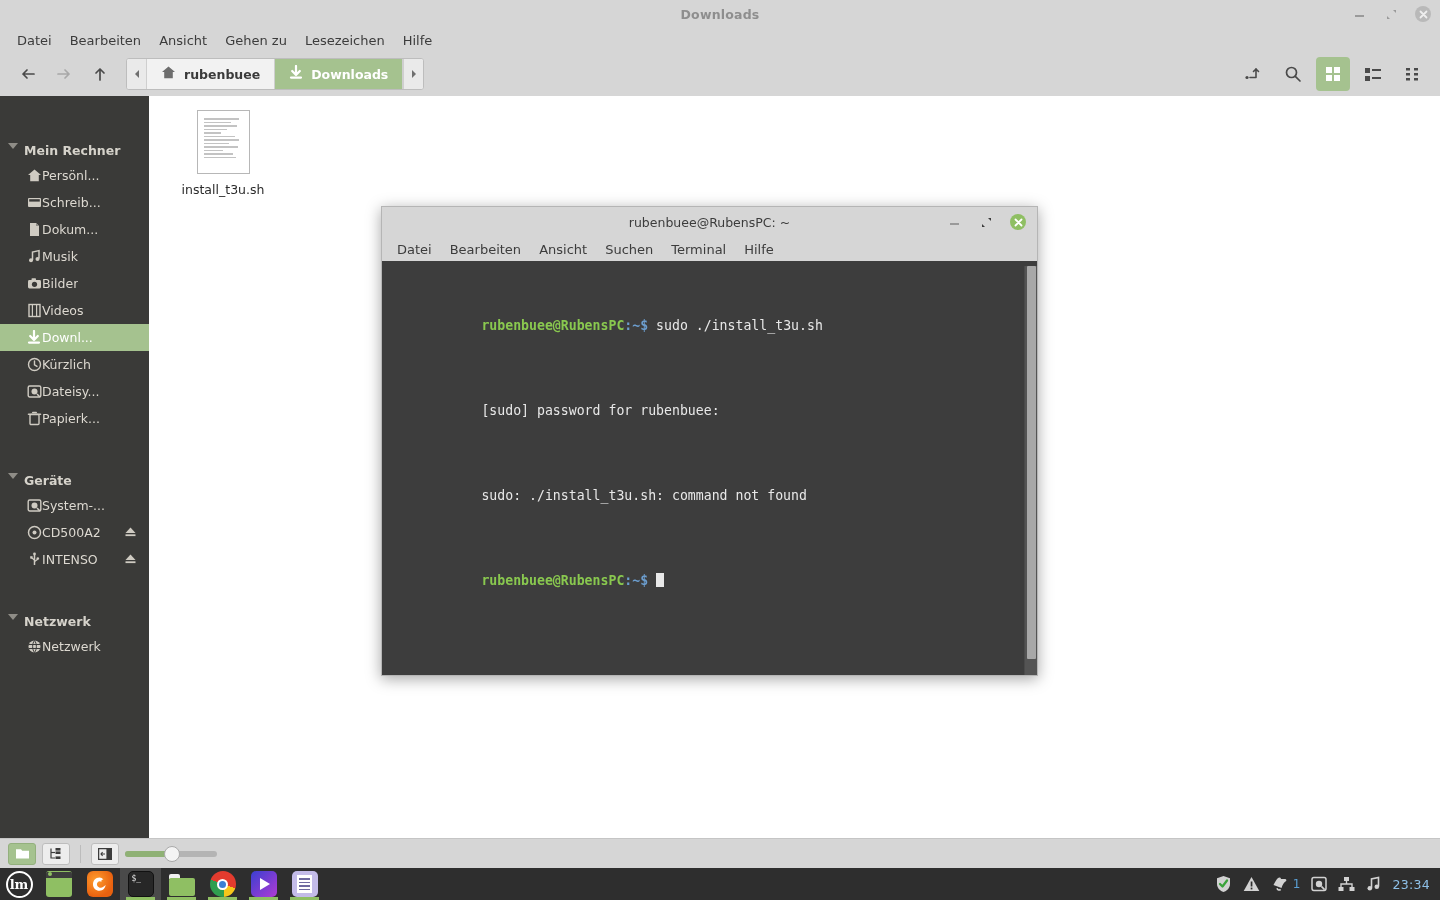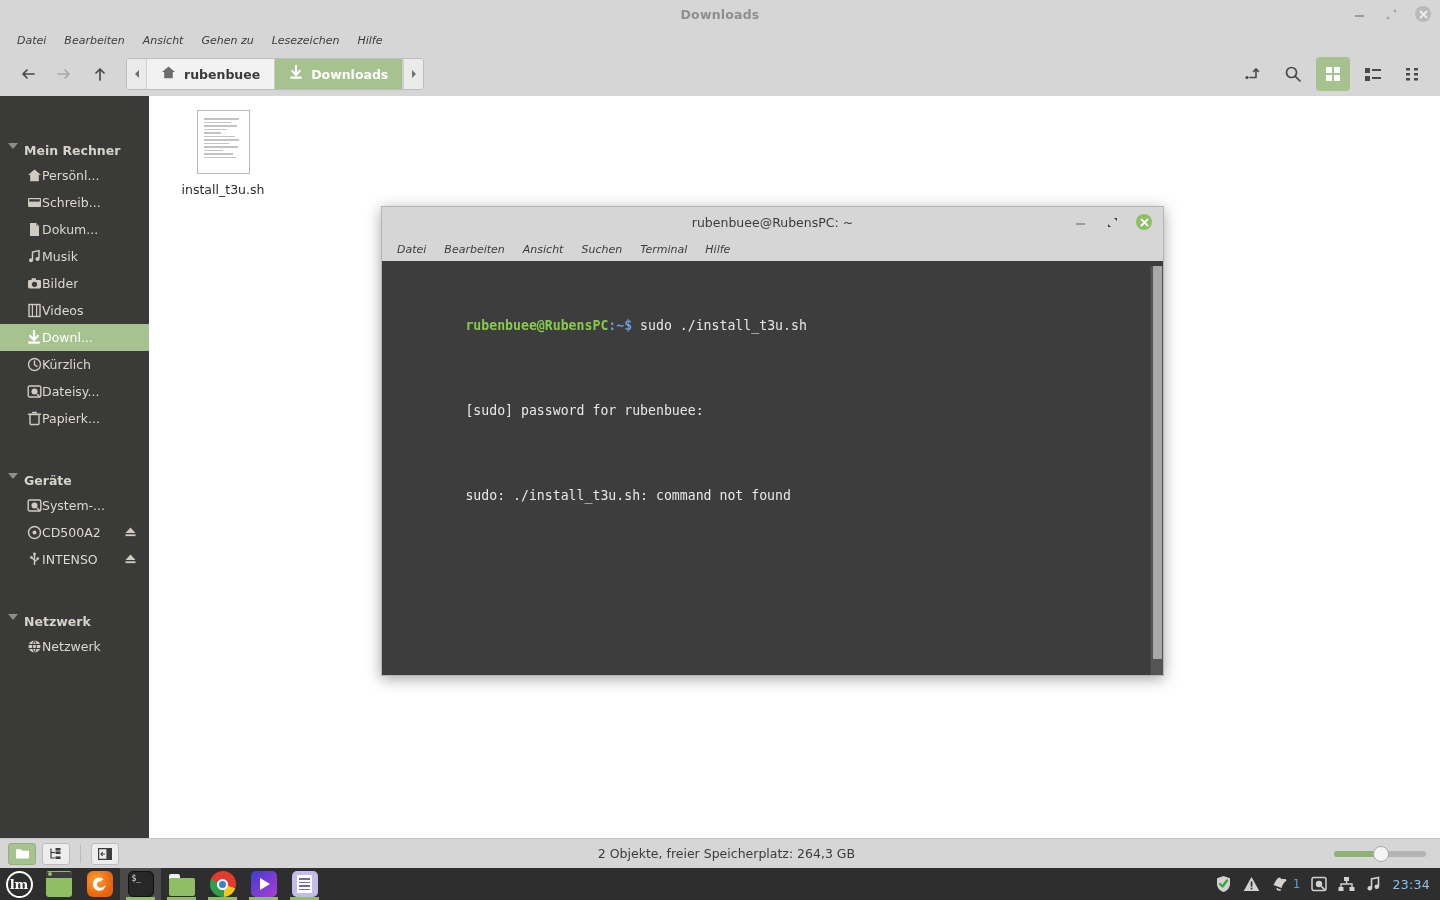--- a/index.html
+++ b/index.html
@@ -42,23 +42,22 @@
     background: #b9b9b9; display: flex; align-items: center; justify-content: center;
   }
   .wc-close .circle svg { display: block; }
 
   
   .fm-menubar {
     height: 24px; background: #d6d6d6; display: flex; align-items: center;
     padding-left: 8px; gap: 0px; flex: none;
   }
   .menu-item {
-    font-size: 11px; color: #3c3c3c; padding: 2px 9px; cursor: default;
+    font-size: 13px; color: #3c3c3c; padding: 2px 9px; cursor: default;
     white-space: nowrap;
-    font-style: italic;
   }
 
   
   .fm-toolbar {
     height: 44px; background: #d6d6d6; display: flex; align-items: center;
     padding: 0 10px; flex: none; gap: 0;
   }
   .nav-btns { display: flex; align-items: center; gap: 0; }
   .nav-btn {
     width: 36px; height: 32px; display: flex; align-items: center; justify-content: center;
@@ -188,42 +187,42 @@
   .zoom-fill {
     position: absolute; left: 0; width: 48%; height: 6px; border-radius: 3px; background: #8fb175;
   }
   .zoom-handle {
     position: absolute; left: 42%; width: 16px; height: 16px; border-radius: 50%;
     background: #f4f4f4; border: 1px solid #a9a9a9;
   }
 
   
   .term-window {
-    position: absolute; left: 381px; top: 206px; width: 783px; height: 470px;
+    position: absolute; left: 381px; top: 206px; width: 657px; height: 470px;
     background: #fde047; box-shadow: 0 3px 14px rgba(0,0,0,.35);
     display: flex; flex-direction: column;
     border: 1px solid #b5b5b5;
   }
   .term-titlebar {
     height: 30px; background: #d6d6d6; position: relative;
     display: flex; align-items: center; justify-content: center; flex: none;
   }
   .term-title { font-size: 12.5px; color: #3c3c3c; }
   .term-controls {
     position: absolute; right: 10px; top: 0; height: 30px;
     display: flex; align-items: center; gap: 14px;
   }
   .term-close .circle { background: #8fbf63; }
   .term-menubar {
     height: 24px; background: #d6d6d6; display: flex; align-items: center;
     padding-left: 6px; flex: none;
   }
   .term-body {
     flex: 1; background: #3d3d3d; position: relative; overflow: hidden;
-    padding: 5px 0 0 4px; display: flex;
+    padding: 5px 0 0 20px; display: flex;
   }
   .term-text {
     flex: 1;
     font-family: "DejaVu Sans Mono", monospace;
     font-size: 13.2px; line-height: 17px; color: #e3e3e3;
     white-space: pre;
   }
   .term-line { white-space: pre; }
   .tt-user { color: #89c84f; font-weight: bold; }
   .tt-path { color: #6c9ecf; font-weight: bold; }
@@ -666,23 +665,20 @@
       </div>
       <div class="sb-sep"></div>
       <div class="sb-btn">
         <svg width="14" height="12" viewBox="0 0 14 12">
             <rect x="0.6" y="0.6" width="12.8" height="10.8" fill="none" stroke="#3c3c3c" stroke-width="1.3"></rect>
             <rect x="8.4" y="0.6" width="5" height="10.8" fill="#3c3c3c"></rect>
             <path d="M7 6 H3 M4.6 4.2 L3 6 L4.6 7.8" stroke="#3c3c3c" stroke-width="1.1" fill="none"></path>
           </svg>
       </div>
 
-      <div class="status-wrap">
-        <div class="status-text">2 Objekte, freier Speicherplatz: 264,3 GB</div>
-      </div>
 
       <div class="zoom-slider">
         <div class="zoom-track"></div>
         <div class="zoom-fill"></div>
         <div class="zoom-handle"></div>
       </div>
     </div>
   </div>
 
   <div class="term-window">
@@ -719,20 +715,23 @@
       <div class="term-text">
         <div class="term-line">
           <span class="tt-user">rubenbuee@RubensPC</span><span class="tt-path">:~$ </span><span class="tt-white">sudo ./install_t3u.sh</span>
         </div>
         <div class="term-line">
           <span class="tt-white">[sudo] password for rubenbuee:</span>
         </div>
         <div class="term-line">
           <span class="tt-white">sudo: ./install_t3u.sh: command not found</span>
         </div>
+        <div class="term-line">
+          <span class="tt-user">rubenbuee@RubensPC</span><span class="tt-path">:~$ </span><span class="cursor"></span>
+        </div>
       </div>
       <div class="term-scrollbar">
         <div class="term-thumb"></div>
       </div>
     </div>
   </div>
 
   <div class="taskbar">
     <div class="menu-button">
       <div class="mint-logo">lm</div>

